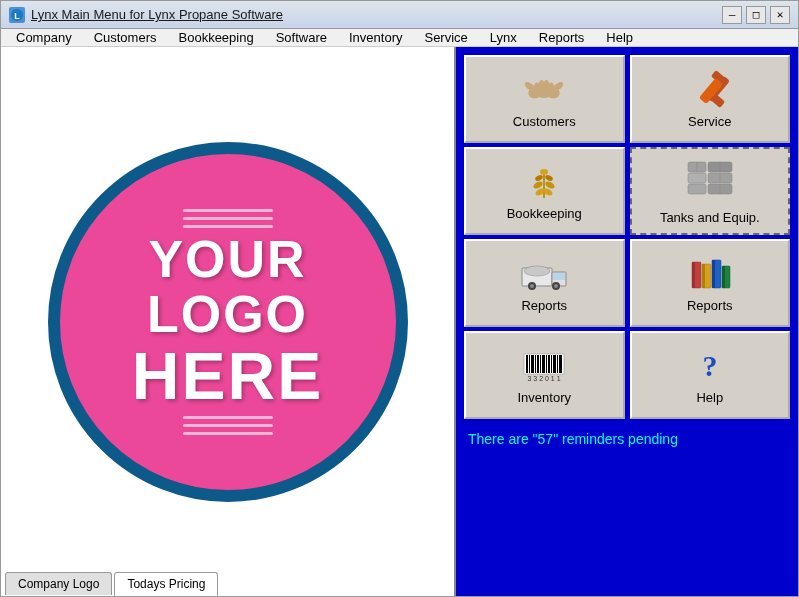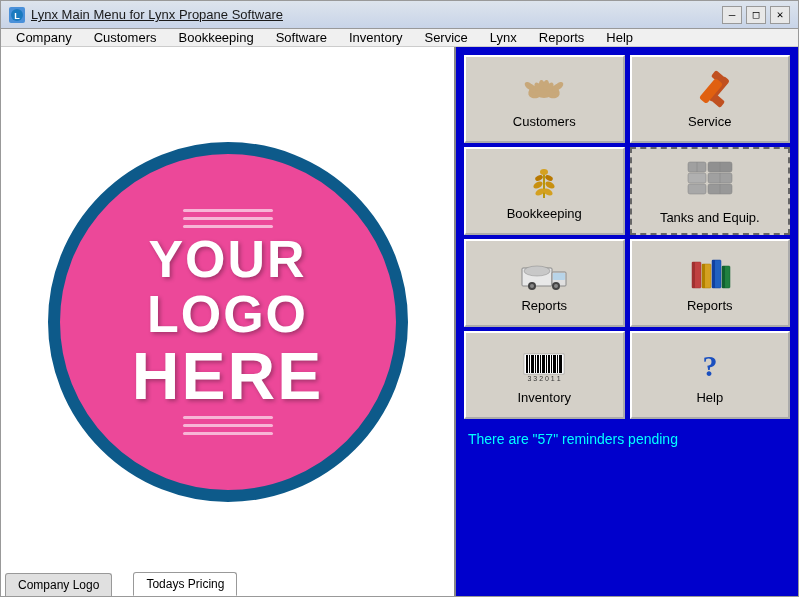--- a/index.html
+++ b/index.html
@@ -143,37 +143,36 @@
       display: flex;
       flex-direction: column;
       gap: 5px;
     }
     .bottom-tabs {
       position: absolute;
       bottom: 0;
       left: 0;
       right: 12px;
       display: flex;
-      align-items: center;
+      align-items: flex-start;
       padding: 0 4px;
     }
     .tab-btn {
       padding: 4px 12px;
       border: 1px solid #999;
       border-bottom: none;
       background: #e0e0e0;
       cursor: pointer;
       font-size: 12px;
       margin-right: 2px;
       border-radius: 3px 3px 0 0;
     }
     .tab-btn.active {
       background: white;
       border-bottom: 1px solid white;
-      margin-left: 19px;
     }
     .right-panel {
       flex: 1;
       background: #0000cc;
       padding: 8px;
       display: flex;
       flex-direction: column;
       gap: 4px;
     }
     .grid-section {

